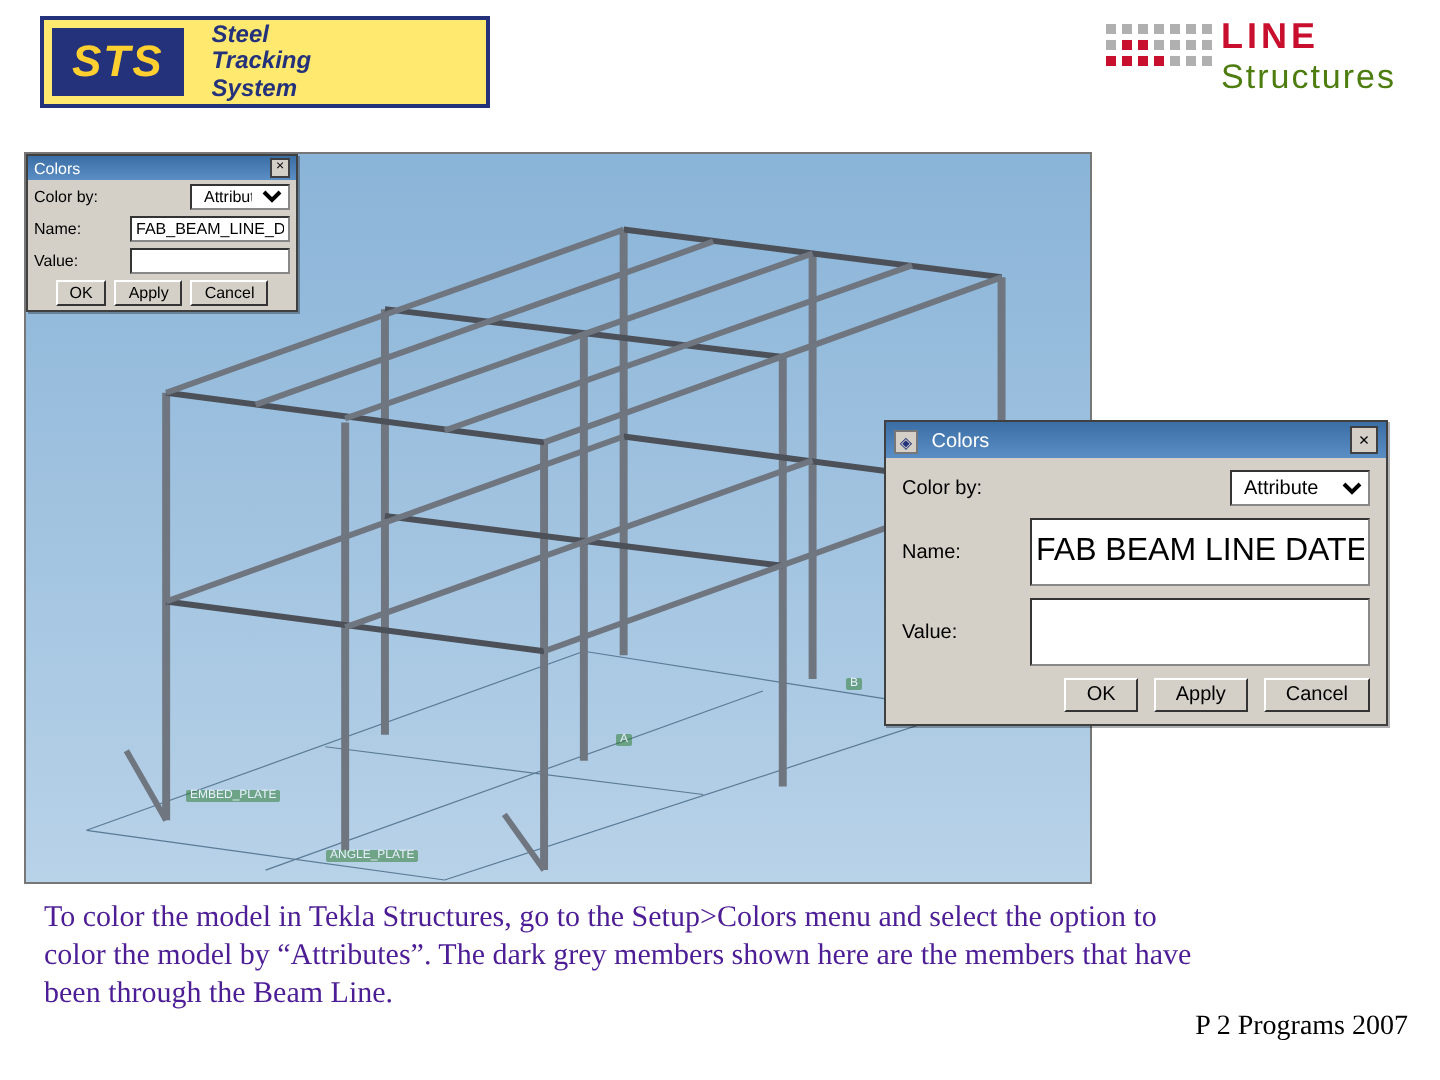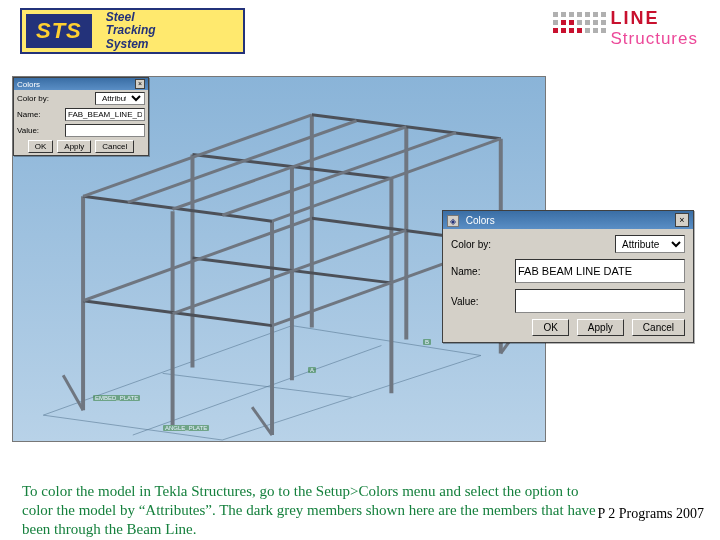--- a/index.html
+++ b/index.html
@@ -28,21 +28,21 @@
     letter-spacing: 1px;
   }
   .sts-text { margin-left: 14px; color: #23327a; font-size: 12px; font-weight: bold; line-height: 1.1; font-style: italic;}
   .tekla-logo { position: absolute; right: 22px; top: 2px; text-align: left; }
   .tekla-dots { display: flex; flex-wrap: wrap; width: 56px; gap: 3px; margin-bottom: 2px; margin-left: -58px; position: absolute; top: 4px;}
   .tekla-dots span {
     width: 5px; height: 5px; background: #b0b0b0; display:inline-block;
   }
   .tekla-dots .r { background: #c8102e; }
   .tekla-name { color: #c8102e; font-weight: bold; letter-spacing: 2px; font-size: 18px; }
-  .tekla-sub { color: #ec4899; font-size: 17px; letter-spacing: 1px; }
+  .tekla-sub { color: #4d7c0f; font-size: 17px; letter-spacing: 1px; }
 
   
   .viewport {
     position: absolute;
     left: 12px; top: 76px;
     width: 534px; height: 366px;
     background: linear-gradient(#8ab4d8, #b8d2e8);
     border: 1px solid #777;
     overflow: hidden;
   }
@@ -104,30 +104,29 @@
   #dlg-big .titlebar .icon {
     width: 12px; height: 12px; background: #d4d0c8; border:1px solid #777;
     display:inline-flex; align-items:center; justify-content:center; margin-right:4px;
     font-size:8px; color:#23327a;
   }
   #dlg-big .titlebar .x { width:14px; height:14px; font-size:9px; line-height:12px; }
   #dlg-big .body { padding: 6px 8px; }
   #dlg-big .row { margin-bottom: 6px; gap: 6px; }
   #dlg-big label { width: 50px; font-size: 10px; }
   #dlg-big select { width: 70px; height: 18px; font-size: 10px; }
-  #dlg-big input.txt { width: 170px; height: 24px; font-size: 11px; }
+  #dlg-big input.txt { width: 170px; height: 34px; font-size: 16px; }
   #dlg-big .btns { justify-content: flex-end; gap: 8px; margin-top: 6px; }
   #dlg-big button { font-size: 10px; padding: 2px 10px; }
 
   
   .caption {
     position: absolute; left: 22px; top: 450px; width: 580px;
     font-family: "Times New Roman", serif; font-size: 15px; line-height: 1.25;
-    color: #15803d;
-    margin-top: 32px;
+    color: #4c1d95;
   }
   .footer {
     position: absolute; right: 16px; bottom: 18px;
     font-family: "Times New Roman", serif; font-size: 14px; color: #000;
   }
 </style>
 </head>
 <body>
 
 <div class="header">

